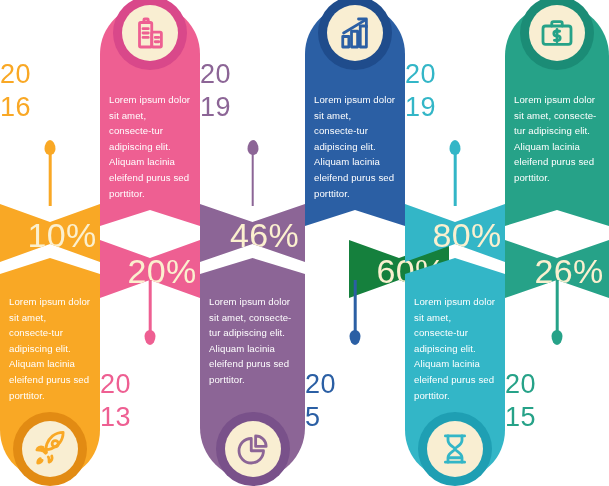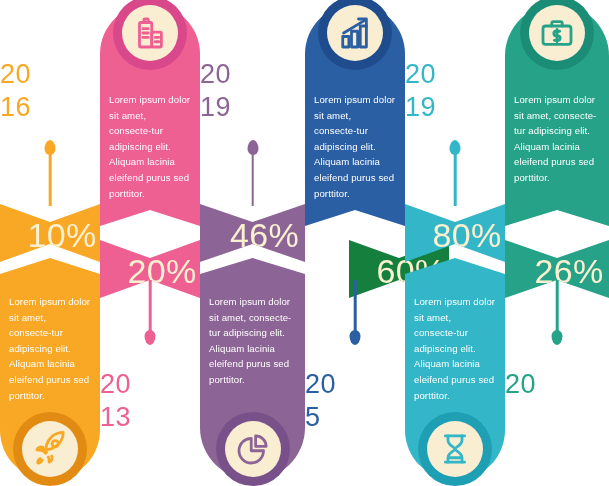--- a/index.html
+++ b/index.html
@@ -196,19 +196,20 @@
               <rect x="8" y="16" width="32" height="21" rx="3" fill="none" stroke="#26a288" stroke-width="3.2" stroke-linecap="round" stroke-linejoin="round"></rect>
               <path fill="none" stroke="#26a288" stroke-width="3.2" stroke-linecap="round" stroke-linejoin="round" d="M18 16v-3a2 2 0 0 1 2-2h8a2 2 0 0 1 2 2v3"></path>
               <path fill="none" stroke="#26a288" stroke-width="3.2" stroke-linecap="round" stroke-linejoin="round" d="M27 22h-4a2.6 2.6 0 0 0 0 5.2h2A2.6 2.6 0 0 1 25 32.4h-4"></path>
               <path fill="none" stroke="#26a288" stroke-width="3.2" stroke-linecap="round" stroke-linejoin="round" d="M24 20v14"></path>
             </svg>
           </div>
         </div>
       </div>
       <div class="year" style="color: rgb(38, 162, 136); top: 368px;">
         <span>20</span>
+        <span>15</span>
       </div>
       <div class="pin down" style="top: 280px; height: 80px;">
         <div class="stem" style="background: rgb(38, 162, 136); top: 0px; height: 58px;"></div>
         <div class="bulb" style="background: rgb(38, 162, 136); top: 50px;"></div>
       </div>
     </div>
   </div>
 
 </body></html>

